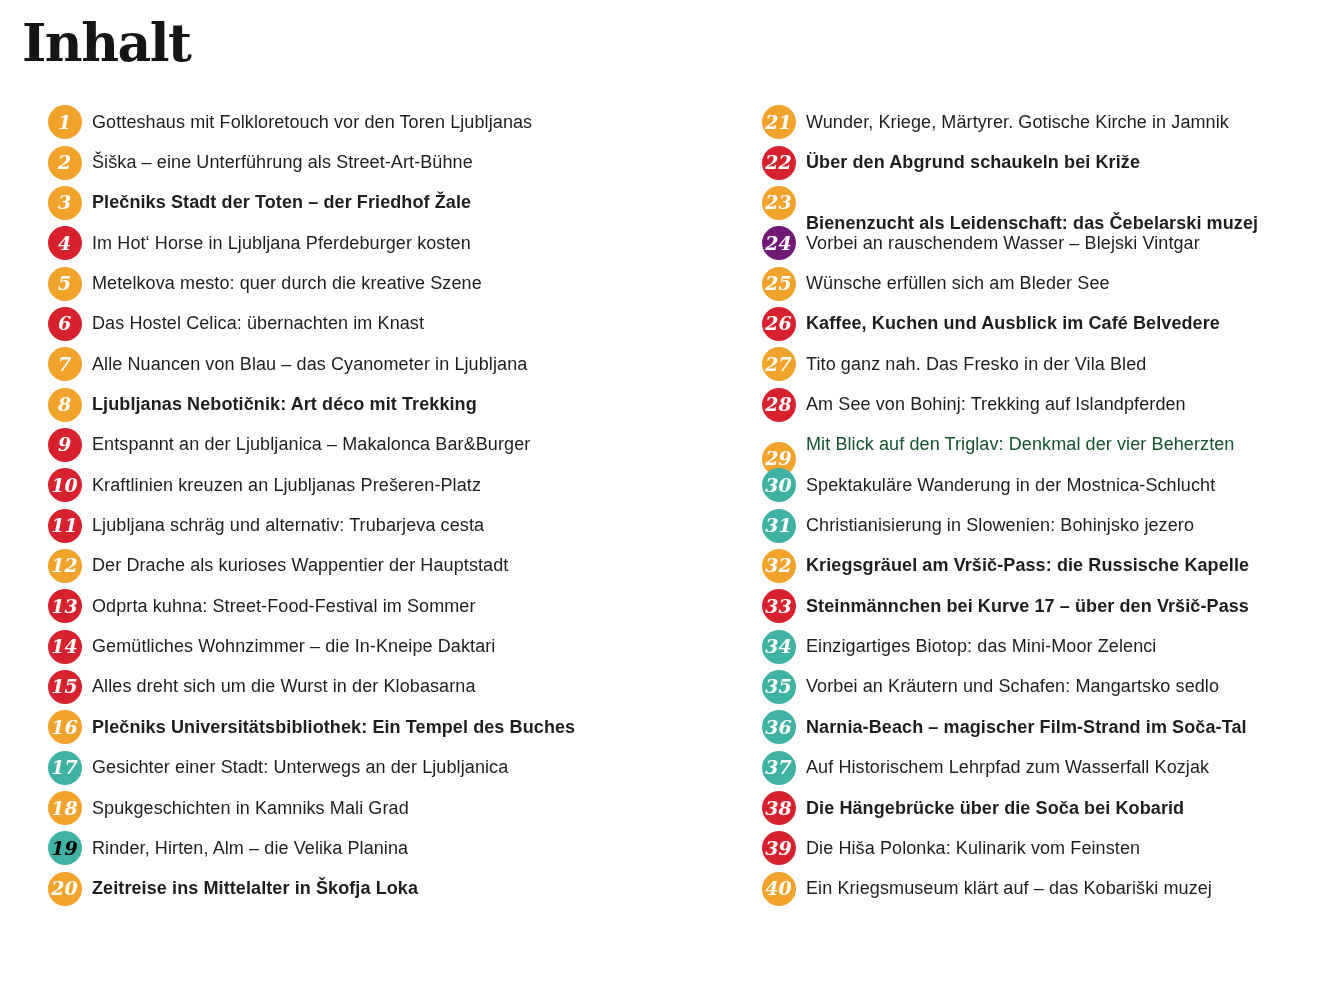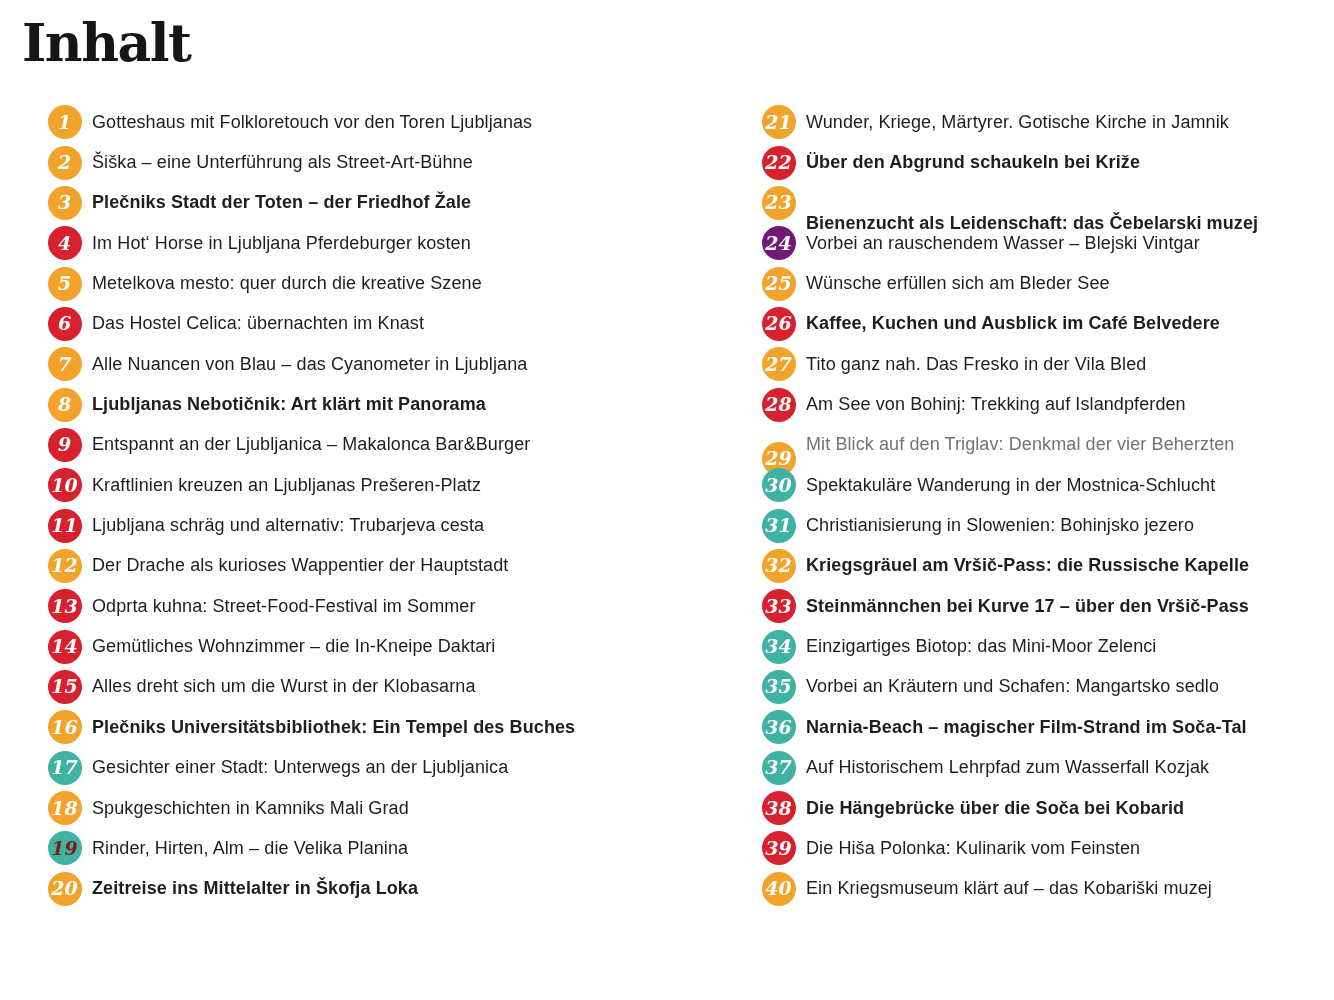--- a/index.html
+++ b/index.html
@@ -92,21 +92,21 @@
       <div class="toc-item">
         <span class="badge" style="background-color: rgb(215, 33, 46); color: rgb(255, 255, 255);">6</span>
         <span class="label" style="color: rgb(31, 30, 28);">Das Hostel Celica: übernachten im Knast</span>
       </div>
       <div class="toc-item">
         <span class="badge" style="background-color: rgb(241, 163, 43); color: rgb(255, 255, 255);">7</span>
         <span class="label" style="color: rgb(31, 30, 28);">Alle Nuancen von Blau – das Cyanometer in Ljubljana</span>
       </div>
       <div class="toc-item">
         <span class="badge" style="background-color: rgb(241, 163, 43); color: rgb(255, 255, 255);">8</span>
-        <span class="label bold" style="color: rgb(31, 30, 28);">Ljubljanas Nebotičnik: Art klärt mit Panorama</span>
+        <span class="label bold" style="color: rgb(31, 30, 28);">Ljubljanas Nebotičnik: Art déco mit Trekking</span>
       </div>
       <div class="toc-item">
         <span class="badge" style="background-color: rgb(215, 33, 46); color: rgb(255, 255, 255);">9</span>
         <span class="label" style="color: rgb(31, 30, 28);">Entspannt an der Ljubljanica – Makalonca Bar&amp;Burger</span>
       </div>
       <div class="toc-item">
         <span class="badge" style="background-color: rgb(215, 33, 46); color: rgb(255, 255, 255);">10</span>
         <span class="label" style="color: rgb(31, 30, 28);">Kraftlinien kreuzen an Ljubljanas Prešeren-Platz</span>
       </div>
       <div class="toc-item">
@@ -135,21 +135,21 @@
       </div>
       <div class="toc-item">
         <span class="badge" style="background-color: rgb(63, 178, 163); color: rgb(255, 255, 255);">17</span>
         <span class="label" style="color: rgb(31, 30, 28);">Gesichter einer Stadt: Unterwegs an der Ljubljanica</span>
       </div>
       <div class="toc-item">
         <span class="badge" style="background-color: rgb(241, 163, 43); color: rgb(255, 255, 255);">18</span>
         <span class="label" style="color: rgb(31, 30, 28);">Spukgeschichten in Kamniks Mali Grad</span>
       </div>
       <div class="toc-item">
-        <span class="badge" style="background-color: rgb(63, 178, 163); color: #7f1d1d;">19</span>
+        <span class="badge" style="background-color: rgb(63, 178, 163); color: #000000;">19</span>
         <span class="label" style="color: rgb(31, 30, 28);">Rinder, Hirten, Alm – die Velika Planina</span>
       </div>
       <div class="toc-item">
         <span class="badge" style="background-color: rgb(241, 163, 43); color: rgb(255, 255, 255);">20</span>
         <span class="label bold" style="color: rgb(31, 30, 28);">Zeitreise ins Mittelalter in Škofja Loka</span>
       </div>
     </div>
   <div class="col col-right" id="col-1">
       <div class="toc-item">
         <span class="badge" style="background-color: rgb(241, 163, 43); color: rgb(255, 255, 255);">21</span>
@@ -178,21 +178,21 @@
       <div class="toc-item">
         <span class="badge" style="background-color: rgb(241, 163, 43); color: rgb(255, 255, 255);">27</span>
         <span class="label" style="color: rgb(31, 30, 28);">Tito ganz nah. Das Fresko in der Vila Bled</span>
       </div>
       <div class="toc-item">
         <span class="badge" style="background-color: rgb(215, 33, 46); color: rgb(255, 255, 255);">28</span>
         <span class="label" style="color: rgb(31, 30, 28);">Am See von Bohinj: Trekking auf Islandpferden</span>
       </div>
       <div class="toc-item">
         <span class="badge" style="background-color: rgb(241, 163, 43); color: rgb(255, 255, 255); margin-top: 28px;">29</span>
-        <span class="label" style="color: #737373;">Mit Blick auf den Triglav: Denkmal der vier Beherzten</span>
+        <span class="label" style="color: #14532d;">Mit Blick auf den Triglav: Denkmal der vier Beherzten</span>
       </div>
       <div class="toc-item">
         <span class="badge" style="background-color: rgb(63, 178, 163); color: rgb(255, 255, 255);">30</span>
         <span class="label" style="color: rgb(31, 30, 28);">Spektakuläre Wanderung in der Mostnica-Schlucht</span>
       </div>
       <div class="toc-item">
         <span class="badge" style="background-color: rgb(63, 178, 163); color: rgb(255, 255, 255);">31</span>
         <span class="label" style="color: rgb(31, 30, 28);">Christianisierung in Slowenien: Bohinjsko jezero</span>
       </div>
       <div class="toc-item">

